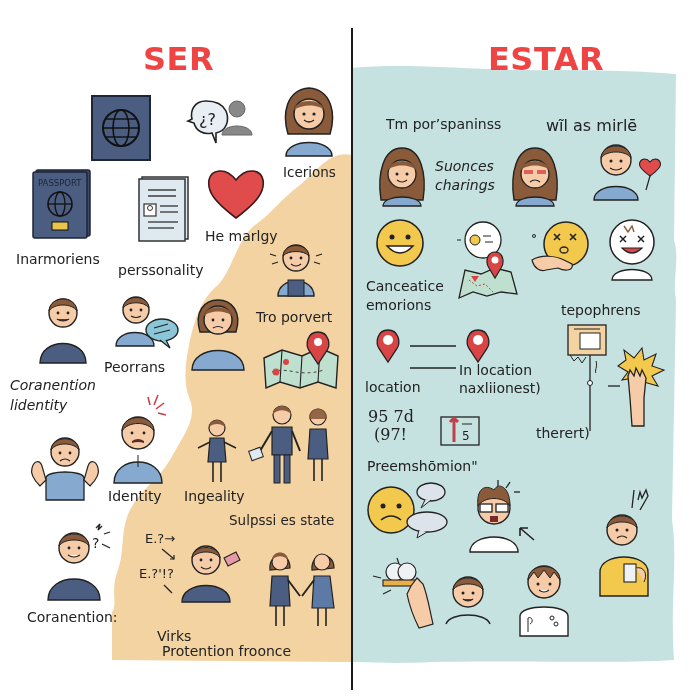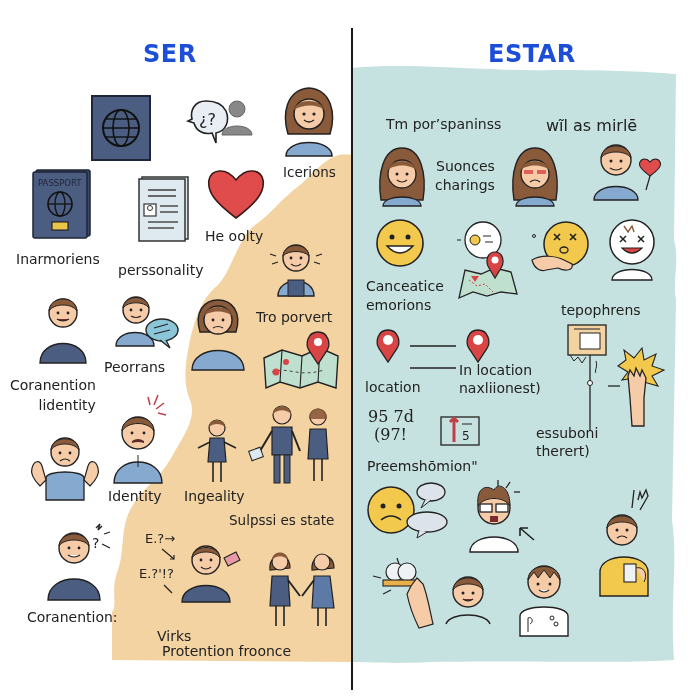--- a/index.html
+++ b/index.html
@@ -1,20 +1,20 @@
 <!DOCTYPE html>
 <html><head>
 <meta charset="utf-8">
 <style>
   html, body { margin:0; padding:0; }
   body { width:700px; height:700px; position:relative; overflow:hidden; background:#ffffff; font-family:"DejaVu Sans", sans-serif; color:#1f1f1f; }
   .abs { position:absolute; }
-  .title { font-weight:bold; font-size:24px; letter-spacing:0.5px; color:#1d4ed8; }
+  .title { font-weight:bold; font-size:32px; letter-spacing:0.5px; color:#ef4444; }
   .lbl { font-size:13.5px; color:#222; line-height:1.25; white-space:nowrap; }
-  .lbl.c { text-align:right; }
+  .lbl.c { text-align:left;font-style:italic; }
   svg { position:absolute; overflow:visible; }
   .divider { left:351px; top:28px; width:2px; height:662px; background:#1a1a1a; }
 </style>
 </head>
 <body>
 
 <svg style="left:0;top:0" width="352" height="700">
   <path d="M352,155 C330,150 318,170 300,185 C280,200 270,215 255,225 C238,238 232,270 218,285 C200,300 195,320 190,340 C186,360 182,380 190,400 C198,420 180,440 170,460 C158,480 140,490 130,510 C120,530 125,550 118,570 C110,590 118,605 112,612 L112,660 L352,662 Z" fill="#f3d3a1"></path>
 </svg>
 
@@ -75,21 +75,21 @@
   <line x1="22" y1="30" x2="40" y2="30" stroke="#333" stroke-width="1.3"></line>
   <line x1="22" y1="36" x2="40" y2="36" stroke="#333" stroke-width="1.3"></line>
   <line x1="10" y1="46" x2="40" y2="46" stroke="#333" stroke-width="1.3"></line>
   <line x1="10" y1="52" x2="36" y2="52" stroke="#333" stroke-width="1.3"></line>
 </svg>
 <div class="abs lbl" style="left:118px;top:262px;font-size:14px">perssonality</div>
 
 <svg style="left:205px;top:166px" width="62" height="56">
   <path d="M31,52 C10,36 2,26 4,14 C6,4 20,0 31,14 C42,0 56,4 58,14 C60,26 52,36 31,52 Z" fill="#e04b4b" stroke="#3a1a1a" stroke-width="1.6"></path>
 </svg>
-<div class="abs lbl" style="left:205px;top:228px;font-size:14px">He oolty</div>
+<div class="abs lbl" style="left:205px;top:228px;font-size:14px">He marlgy</div>
 
 <svg style="left:266px;top:238px" width="60" height="58">
   <circle cx="30" cy="20" r="13" fill="#f6cba8" stroke="#222" stroke-width="1.4"></circle>
   <path d="M17,18 C18,4 42,4 43,18 C38,12 22,12 17,18 Z" fill="#8a5b3a" stroke="#222"></path>
   <circle cx="25" cy="20" r="1.4" fill="#222"></circle>
     <circle cx="35" cy="20" r="1.4" fill="#222"></circle>
   <path d="M25,26 Q30,30 35,26" fill="none" stroke="#222" stroke-width="1.2"></path>
   <path d="M12,58 C12,38 48,38 48,58 Z" fill="#86a9cf" stroke="#222" stroke-width="1.4"></path>
   <rect x="22" y="42" width="16" height="16" fill="#4b5d80" stroke="#222"></rect>
   <g stroke="#222" stroke-width="1.3">
@@ -386,21 +386,20 @@
 </div>
 
 <svg style="left:440px;top:416px" width="40" height="30">
   <rect x="1" y="1" width="38" height="28" fill="#c6e2e0" stroke="#222" stroke-width="1.3"></rect>
   <path d="M10,6 L14,2 L18,6 M14,4 L14,26" stroke="#c0404a" stroke-width="3" fill="none"></path>
   <line x1="22" y1="8" x2="32" y2="8" stroke="#222"></line>
   <text x="22" y="24" font-size="12" font-family="DejaVu Sans, sans-serif" fill="#222">5</text>
 </svg>
 
 <div class="abs lbl" style="left:498px;top:424px;font-size:14px;line-height:1.32">
-  <div style="padding-left:38px">essuboni</div>
   <div style="padding-left:38px">therert)</div>
 </div>
 
 <div class="abs lbl" style="left:367px;top:458px;font-size:14px">Preemshōmion"</div>
 
 <svg style="left:367px;top:480px" width="84" height="60">
   <circle cx="24" cy="30" r="23" fill="#f2c94c" stroke="#222" stroke-width="1.5"></circle>
   <circle cx="16" cy="26" r="2.5" fill="#222"></circle>
     <circle cx="32" cy="26" r="2.5" fill="#222"></circle>
   <path d="M14,40 Q24,32 34,40" fill="none" stroke="#222" stroke-width="1.6"></path>

